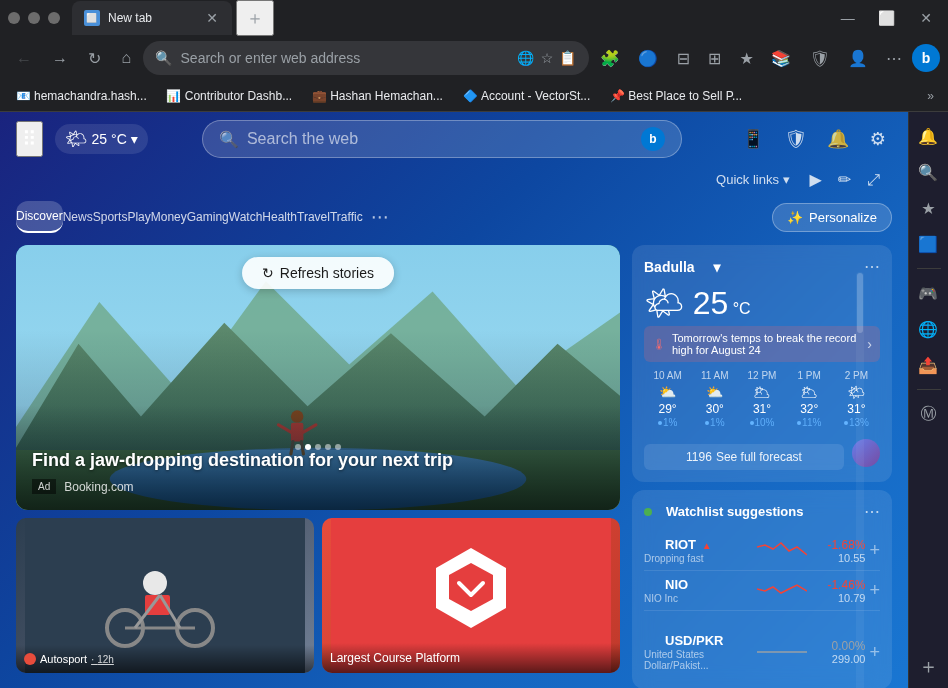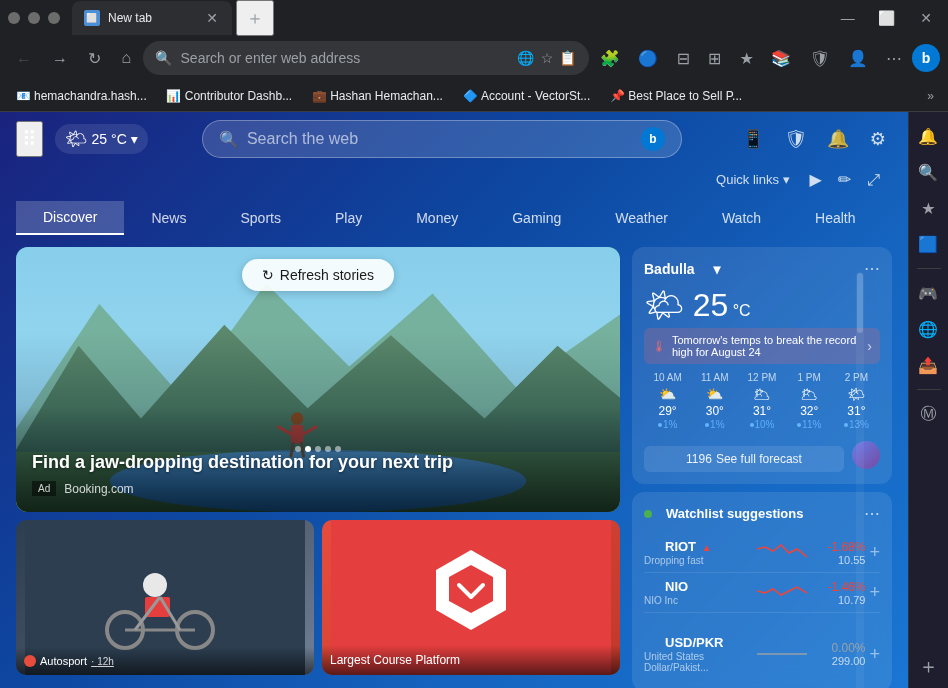--- a/index.html
+++ b/index.html
@@ -151,24 +151,24 @@
 
     
     .nt-nav {
       display: flex;
       align-items: center;
       padding: 4px 16px;
       gap: 0;
     }
     .nt-nav-item {
       color: rgba(255,255,255,0.8);
-      font-size: 14px;
-      padding: 8px 27px;
+      font-size: 12px;
+      padding: 8px 0;
       cursor: pointer;
-      border-radius: 0;
+      border-radius: 12px;
       white-space: nowrap;
     }
     .nt-nav-item.active {
       color: white;
       background: rgba(255,255,255,0.2);
       border-bottom: 2px solid white;
     }
     .nt-nav-more { color: rgba(255,255,255,0.7); font-size: 18px; margin-left: 4px; cursor: pointer; padding: 4px; }
     .nt-personalize-btn {
       margin-left: auto;
@@ -595,25 +595,24 @@
         </div>
       </div>
 
       <div class="nt-nav">
         <div class="nt-nav-item active">Discover</div>
         <div class="nt-nav-item">News</div>
         <div class="nt-nav-item">Sports</div>
         <div class="nt-nav-item">Play</div>
         <div class="nt-nav-item">Money</div>
         <div class="nt-nav-item">Gaming</div>
-        <div class="nt-nav-item">Weather</div>
         <div class="nt-nav-item">Watch</div>
         <div class="nt-nav-item">Health</div>
         <div class="nt-nav-item">Travel</div>
-        <div class="nt-nav-item">August</div>
+        <div class="nt-nav-item">Traffic</div>
         <span class="nt-nav-more">⋯</span>
         <button class="nt-personalize-btn">
           <span>✨</span>
           <span>Personalize</span>
         </button>
       </div>
 
       <div class="nt-main">
 
         <div class="nt-feed">

